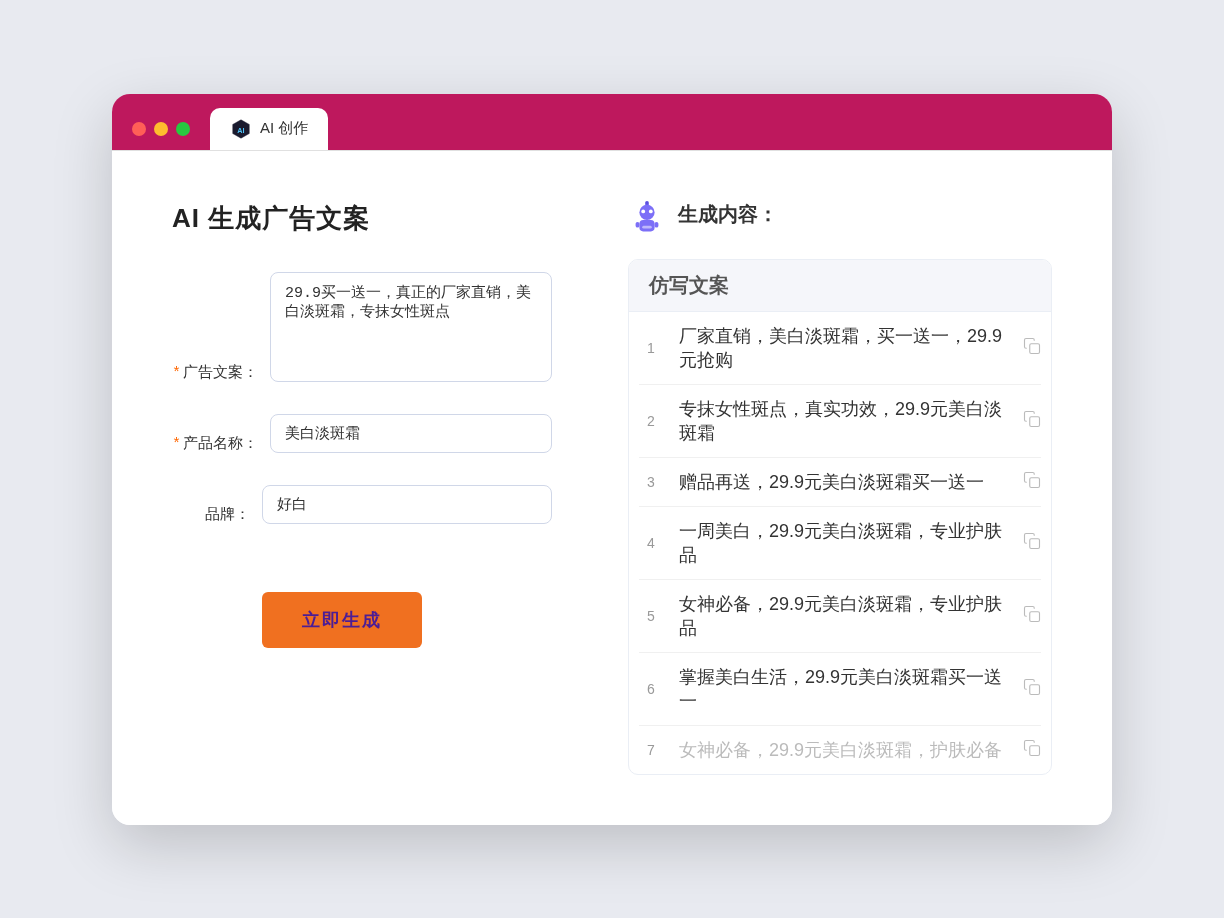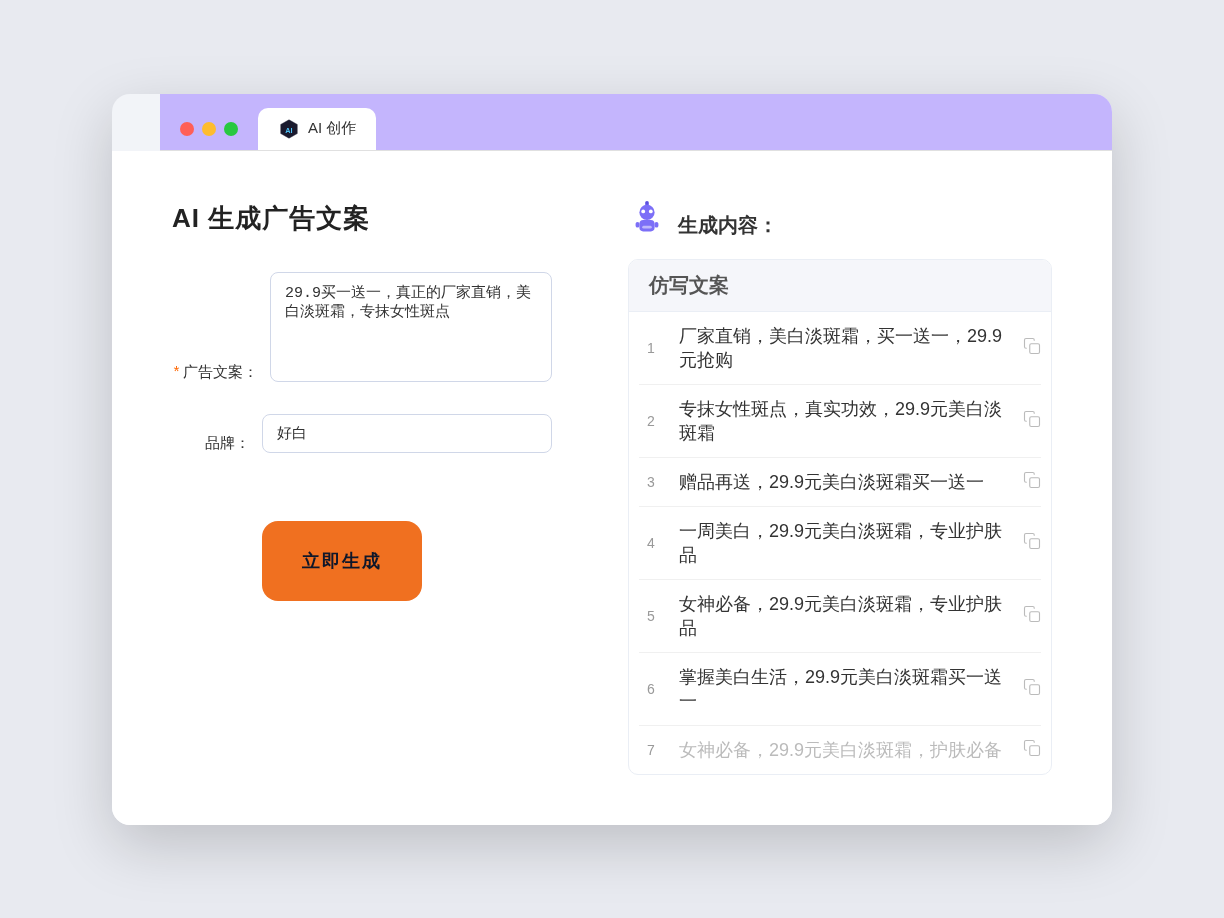--- a/index.html
+++ b/index.html
@@ -14,27 +14,26 @@
 
     .browser-window {
       width: 1000px;
       background: #f2f4f8;
       border-radius: 18px;
       box-shadow: 0 20px 60px rgba(0,0,0,0.18);
       overflow: hidden;
     }
 
     .browser-titlebar {
-      background: #c4b5fd;
+      background: #be185d;
       padding: 14px 20px 0 20px;
       display: flex;
       align-items: center;
       gap: 0;
       border-bottom: 1px solid #e0e0e0;
-      margin-left: 48px;
     }
 
     .traffic-lights {
       display: flex;
       gap: 8px;
       align-items: center;
       margin-right: 20px;
     }
 
     .traffic-light {
@@ -121,39 +120,39 @@
     }
 
     .form-textarea {
       height: 110px;
     }
 
     .generate-btn {
       margin-top: 36px;
       margin-left: 90px;
       background: #f07020;
-      color: #0f172a;
+      color: #4c1d95;
       border: none;
-      border-radius: 16px;
-      padding: 28px 40px;
+      border-radius: 6px;
+      padding: 16px 40px;
       font-size: 18px;
       font-weight: 600;
       cursor: pointer;
       letter-spacing: 2px;
       font-family: inherit;
     }
 
     
     .right-panel {
       flex: 1;
     }
 
     .result-header {
       display: flex;
-      align-items: flex-end;
+      align-items: flex-start;
       gap: 12px;
       margin-bottom: 20px;
     }
 
     .robot-icon {
       width: 38px;
       height: 38px;
     }
 
     .result-title {
@@ -239,20 +238,26 @@
 
       
       <div class="form-group">
         <label class="form-label">
           <span class="required-star">*</span><span>广告文案：</span>
         </label>
         <textarea class="form-input form-textarea" style="">29.9买一送一，真正的厂家直销，美白淡斑霜，专抹女性斑点</textarea>
       </div>
 
       
+      <div class="form-group">
+        <label class="form-label">
+          <span class="required-star">*</span><span>产品名称：</span>
+        </label>
+        <input type="text" class="form-input" value="美白淡斑霜" style="">
+      </div>
 
       
       <div class="form-group">
         <label class="form-label">品牌：</label>
         <input type="text" class="form-input" value="好白" style="">
       </div>
 
       <button class="generate-btn">立即生成</button>
     </div>
 

